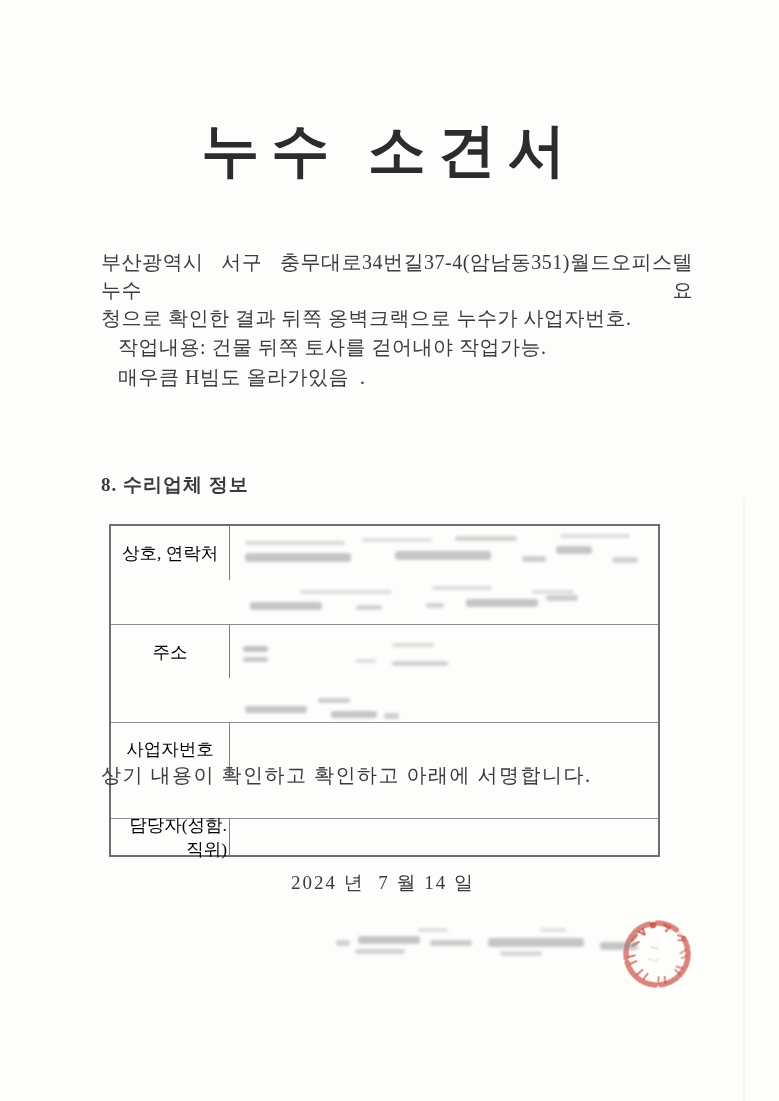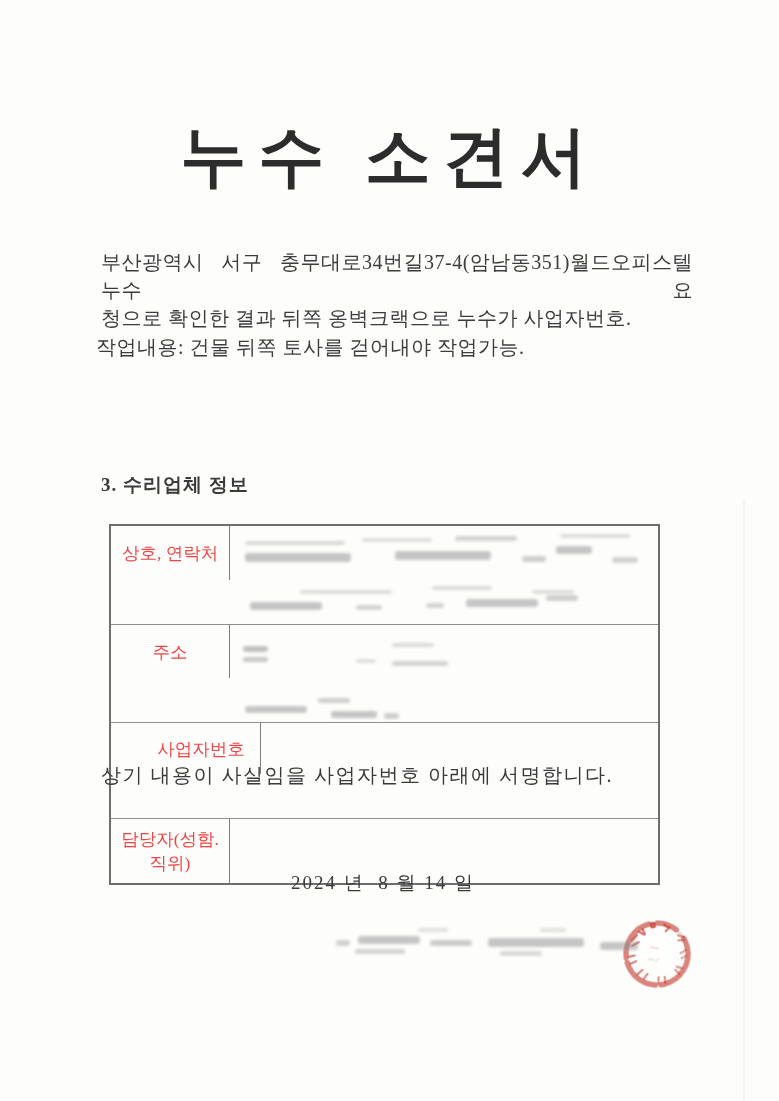--- a/index.html
+++ b/index.html
@@ -8,51 +8,51 @@
     width:779px;height:1101px;
     margin:0 auto;
     background:#fdfdfc;
     font-family:"Liberation Serif","DejaVu Serif",serif;
     color:#3c3c3c;
     overflow:hidden;
   }
   .title{
     position:absolute;top:112px;left:0;width:100%;
     margin:0;text-align:center;
-    font-size:66px;font-weight:bold;letter-spacing:12px;
+    font-size:58px;font-weight:bold;letter-spacing:12px;
     color:#2c2c2c;
   }
   .line{font-size:20px;line-height:28px;letter-spacing:0.5px;}
   .pre{white-space:pre;}
   .jl{text-align:justify;text-align-last:justify;}
   .intro{position:absolute;left:101px;top:248px;width:592px;}
-  .workblock{position:absolute;left:96px;top:332px;width:592px;}
+  .workblock{position:absolute;left:118px;top:332px;width:592px;}
   .workblock .line{line-height:30px;}
   .sec{
     position:absolute;left:101px;top:472px;margin:0;
     font-size:19px;font-weight:600;letter-spacing:1px;color:#3a3a3a;
   }
   .rtable{
     position:absolute;left:109px;top:524px;width:551px;
     border:2px solid #6e6e6e;
     box-sizing:border-box;
     background:transparent;
   }
   .rrow{display:flex;box-sizing:border-box;}
   .rrow + .rrow{border-top:1.5px solid #8e8e8e;margin-top:44px;}
   .cell{box-sizing:border-box;}
   .cell.label{
     width:119px;min-width:119px;
     border-right:1.5px solid #7e7e7e;
     display:flex;align-items:center;justify-content:center;
-    font-size:17.5px;letter-spacing:0px;color:#ef4444;
-    text-align:center;padding:0 2px;
+    font-size:17.5px;letter-spacing:0px;color:#000000;
+    text-align:right;padding:0 2px;
   }
   .cell.value{flex:1;}
-  .r1{height:54px;} .r2{height:54px;} .r3{height:52px;padding-left:31px;} .r4{height:65px;}
+  .r1{height:54px;} .r2{height:54px;} .r3{height:52px;} .r4{height:37px;}
   .confirm{
     position:absolute;left:101px;top:762px;margin:0;
     font-size:20px;letter-spacing:1.5px;color:#3a3a3a;
   }
   .date{
     position:absolute;left:291px;top:870px;margin:0;
     font-size:19px;letter-spacing:2px;color:#3a3a3a;
   }
   .sm{
     position:absolute;background:#8f8f8f;border-radius:3px;
@@ -75,46 +75,47 @@
 
   <h1 class="title">누수 소견서</h1>
 
   <div class="intro">
     <div class="line jl">부산광역시 서구 충무대로34번길37-4(암남동351)월드오피스텔 누수 요</div>
     <div class="line">청으로 확인한 결과 뒤쪽 옹벽크랙으로 누수가 사업자번호.</div>
   </div>
 
   <div class="workblock">
     <div class="line pre">작업내용: 건물 뒤쪽 토사를 걷어내야 작업가능.</div>
+    <div class="line pre">매우큼 H빔도 올라가있음  .</div>
   </div>
 
-  <h2 class="sec">3. 수리업체 정보</h2>
+  <h2 class="sec">8. 수리업체 정보</h2>
 
   <div class="rtable">
     <div class="rrow r1">
       <div class="cell label">상호, 연락처</div>
       <div class="cell value"></div>
     </div>
     <div class="rrow r2">
       <div class="cell label">주소</div>
       <div class="cell value"></div>
     </div>
     <div class="rrow r3">
       <div class="cell label">사업자번호</div>
       <div class="cell value"></div>
     </div>
     <div class="rrow r4">
       <div class="cell label">담당자(성함.직위)</div>
       <div class="cell value"></div>
     </div>
   </div>
 
-  <p class="confirm">상기 내용이 사실임을 사업자번호 아래에 서명합니다.</p>
+  <p class="confirm">상기 내용이 확인하고 확인하고 아래에 서명합니다.</p>
 
-  <p class="date pre">2024 년  8 월 14 일</p>
+  <p class="date pre">2024 년  7 월 14 일</p>
 
   <div class="signature-area"></div>
 
   <svg class="stamp" viewBox="0 0 74 74" xmlns="http://www.w3.org/2000/svg">
 
     <circle cx="37" cy="37" r="31" fill="none" stroke="#c43c30" stroke-width="5.5" opacity="0.6" stroke-dasharray="52 6 38 5 44 9 20 12" stroke-linecap="round"></circle>
     <circle cx="37" cy="37" r="31" fill="none" stroke="#d9776c" stroke-width="3" opacity="0.25"></circle>
 
     <circle cx="40" cy="8" r="3.2" fill="#c43c30" opacity="0.8"></circle>
 

